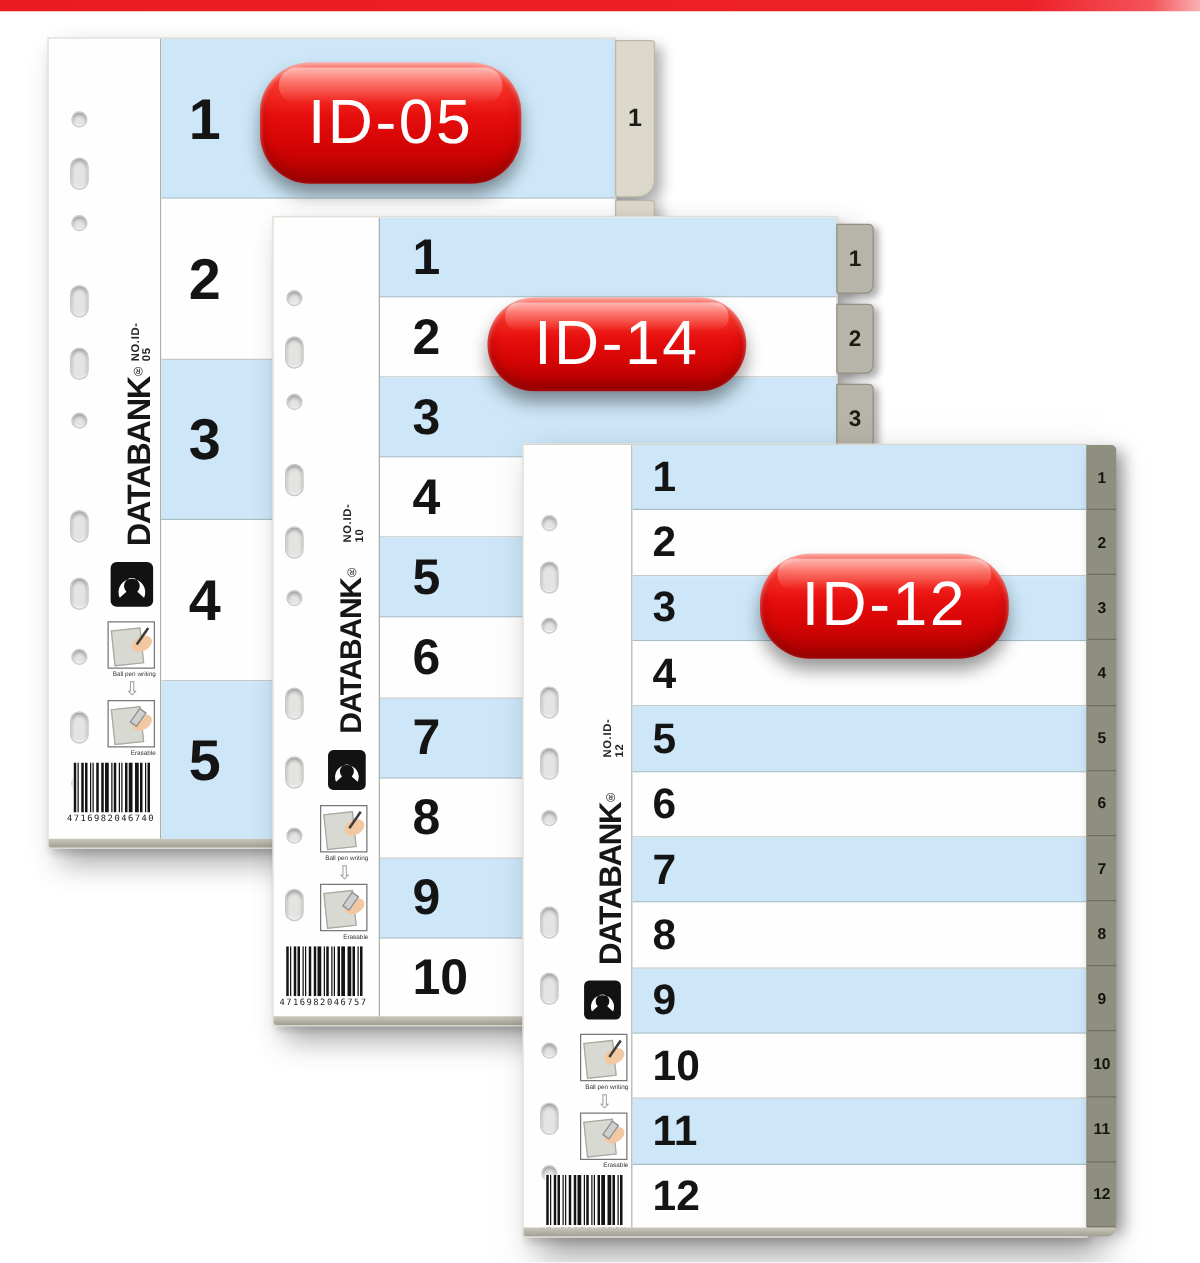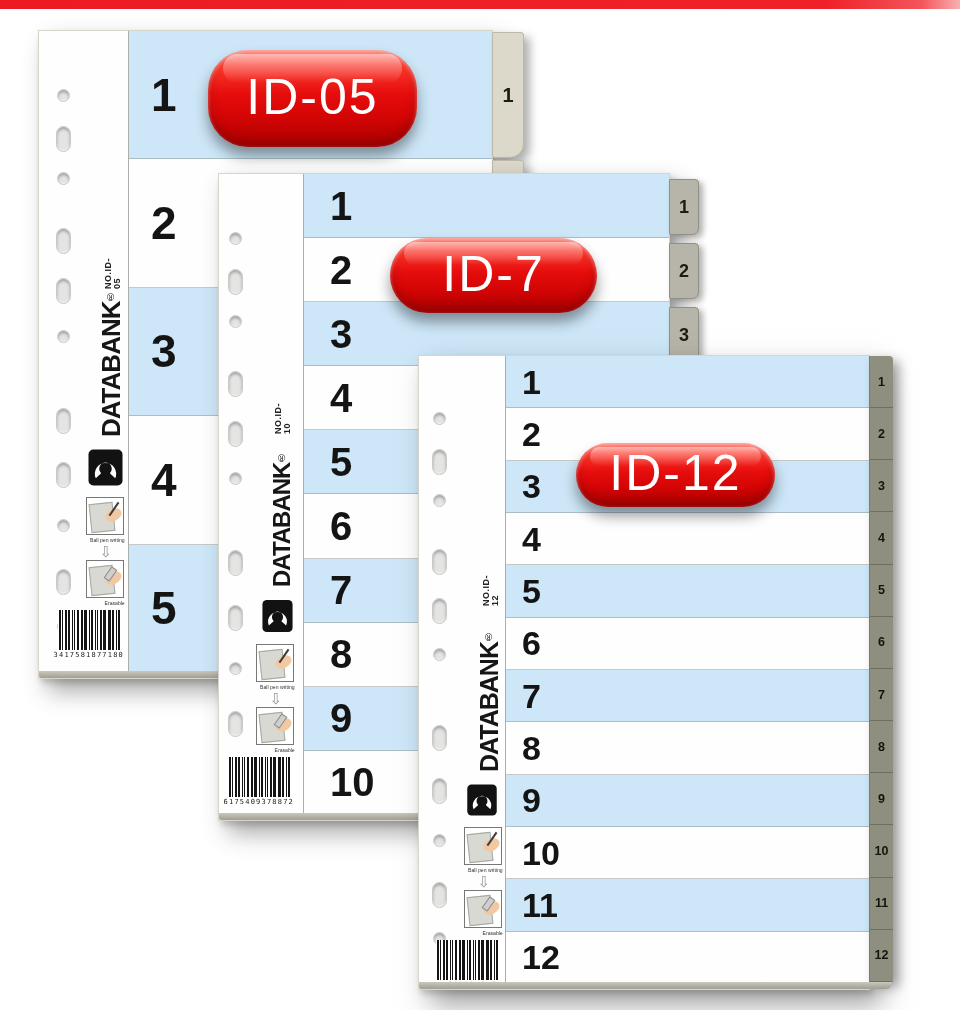--- a/index.html
+++ b/index.html
@@ -78,21 +78,21 @@
   
   .badge{position:absolute;z-index:30;display:flex;align-items:center;justify-content:center;
          color:#fff;font-size:50px;letter-spacing:2px;border-radius:40px;
          background:linear-gradient(180deg,#ff8176 0%,#fb392c 16%,var(--badge-red,#e60d0d) 45%,#d50505 68%,#ad0000 100%);
          box-shadow:0 9px 14px rgba(0,0,0,.4),inset 0 2px 4px rgba(255,255,255,.45),inset 0 -6px 10px rgba(120,0,0,.5);}
   .badge::before{content:'';position:absolute;left:7%;right:7%;top:4px;height:30%;border-radius:40px;
          background:linear-gradient(rgba(255,255,255,.5),rgba(255,255,255,0));}
   .badge span{position:relative;padding-bottom:4px;}
   #badge-05{left:208px;top:50px;width:209px;height:97px;}
   #badge-10{left:390px;top:238px;width:207px;height:75px;}
-  #badge-12{left:576px;top:443px;width:199px;height:64px;}
+  #badge-12{left:608px;top:443px;width:199px;height:84px;}
 </style>
 </head>
 <body>
 
 <div class="canvas">
   <div class="top-bar"></div>
 
   <section class="sheet" id="sheet-05">
     <div class="hole-col">
       <div class="holes">
@@ -143,21 +143,21 @@
               <i style="width: 2px; margin-right: 2px;"></i>
               <i style="width: 1px; margin-right: 1px;"></i>
               <i style="width: 1px; margin-right: 2px;"></i>
               <i style="width: 2px; margin-right: 1px;"></i>
               <i style="width: 3px; margin-right: 2px;"></i>
               <i style="width: 3px; margin-right: 1px;"></i>
               <i style="width: 2px; margin-right: 2px;"></i>
               <i style="width: 1px; margin-right: 1px;"></i>
               <i style="width: 3px; margin-right: 1px;"></i>
             </div>
-          <div class="bardigits">3417581877180</div>
+          <div class="bardigits">4716982046740</div>
         </div>
       </div>
     </div>
     <div class="rows">
         <div class="row blue" style="height: 128.4px;">
           <span class="num" style="font-size: 46px; padding-left: 22px;">1</span>
         </div>
         <div class="row white" style="height: 128.4px;">
           <span class="num" style="font-size: 46px; padding-left: 22px;">2</span>
         </div>
@@ -231,21 +231,21 @@
               <i style="width: 2px; margin-right: 2px;"></i>
               <i style="width: 1px; margin-right: 1px;"></i>
               <i style="width: 1px; margin-right: 2px;"></i>
               <i style="width: 2px; margin-right: 1px;"></i>
               <i style="width: 3px; margin-right: 2px;"></i>
               <i style="width: 3px; margin-right: 1px;"></i>
               <i style="width: 2px; margin-right: 2px;"></i>
               <i style="width: 1px; margin-right: 1px;"></i>
               <i style="width: 3px; margin-right: 1px;"></i>
             </div>
-          <div class="bardigits">6175409378872</div>
+          <div class="bardigits">4716982046757</div>
         </div>
       </div>
     </div>
     <div class="rows">
         <div class="row blue" style="height: 64.1px;">
           <span class="num" style="font-size: 40px; padding-left: 26px;">1</span>
         </div>
         <div class="row white" style="height: 64.1px;">
           <span class="num" style="font-size: 40px; padding-left: 26px;">2</span>
         </div>
@@ -402,18 +402,18 @@
         <div class="stripcell" style="height: 52.1667px; font-size: 12.5px;">11</div>
         <div class="stripcell" style="height: 52.1667px; font-size: 12.5px;">12</div>
       </div>
     <div class="bottom-edge"></div>
   </section>
 
   <div class="badge" id="badge-05">
       <span>ID-05</span>
     </div>
   <div class="badge" id="badge-10">
-      <span>ID-7</span>
+      <span>ID-14</span>
     </div>
   <div class="badge" id="badge-12">
       <span>ID-12</span>
     </div>
 </div>
 
 </body></html>

